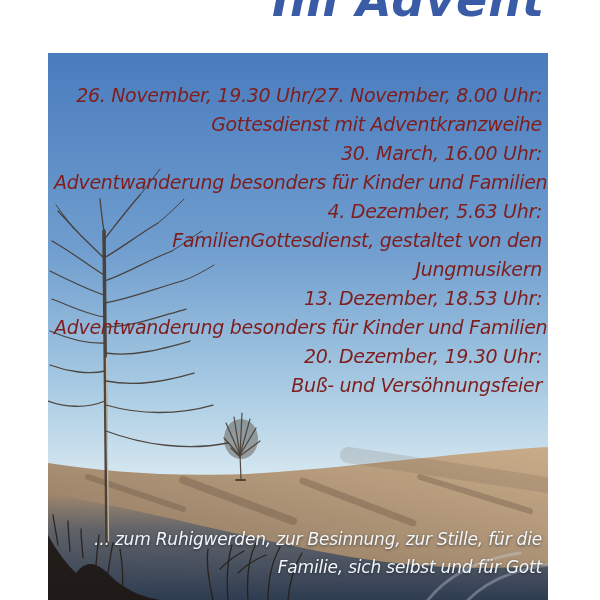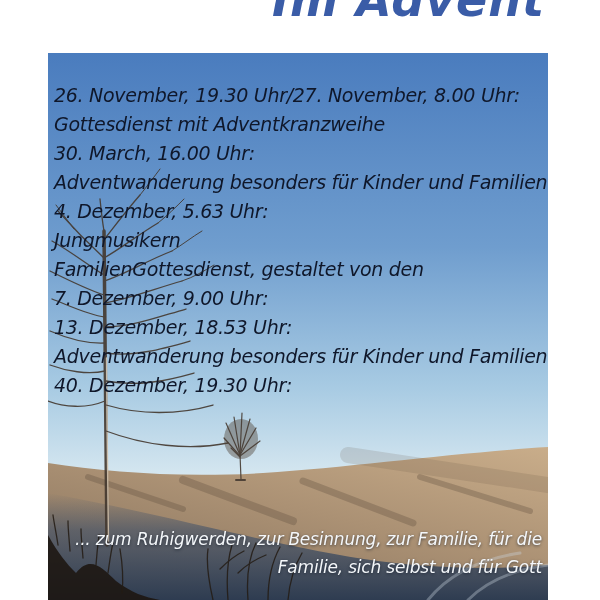--- a/index.html
+++ b/index.html
@@ -25,22 +25,22 @@
     position: absolute;
     left: 48px; top: 53px;
     width: 500px; height: 547px;
     overflow: hidden;
     background: #6f9dce;
   }
   .photo svg { position: absolute; left: 0; top: 0; display: block; }
   .schedule {
     position: absolute;
     top: 28px; left: 6px; right: 6px;
-    text-align: left;
-    color: #0f172a;
+    text-align: right;
+    color: #7f1d1d;
     font-size: 19px;
     line-height: 29px;
     font-style: italic;
     letter-spacing: -0.3px;
     white-space: nowrap;
   }
   .quote {
     position: absolute;
     top: 472px; left: 0; right: 6px;
     text-align: right;
@@ -164,25 +164,25 @@
       </g>
     </g>
   </svg>
 
   <div class="schedule">
     <div>26. November, 19.30 Uhr/27. November, 8.00 Uhr:</div>
     <div>Gottesdienst mit Adventkranzweihe</div>
     <div>30. March, 16.00 Uhr:</div>
     <div>Adventwanderung besonders für Kinder und Familien</div>
     <div>4. Dezember, 5.63 Uhr:</div>
+    <div>FamilienGottesdienst, gestaltet von den</div>
     <div>Jungmusikern</div>
-    <div>FamilienGottesdienst, gestaltet von den</div>
-    <div>7. Dezember, 9.00 Uhr:</div>
     <div>13. Dezember, 18.53 Uhr:</div>
     <div>Adventwanderung besonders für Kinder und Familien</div>
-    <div>40. Dezember, 19.30 Uhr:</div>
+    <div>20. Dezember, 19.30 Uhr:</div>
+    <div>Buß- und Versöhnungsfeier</div>
   </div>
 
   <div class="quote">
-    <div>... zum Ruhigwerden, zur Besinnung, zur Familie, für die</div>
+    <div>... zum Ruhigwerden, zur Besinnung, zur Stille, für die</div>
     <div>Familie, sich selbst und für Gott</div>
   </div>
 </div>
 
 </body></html>

